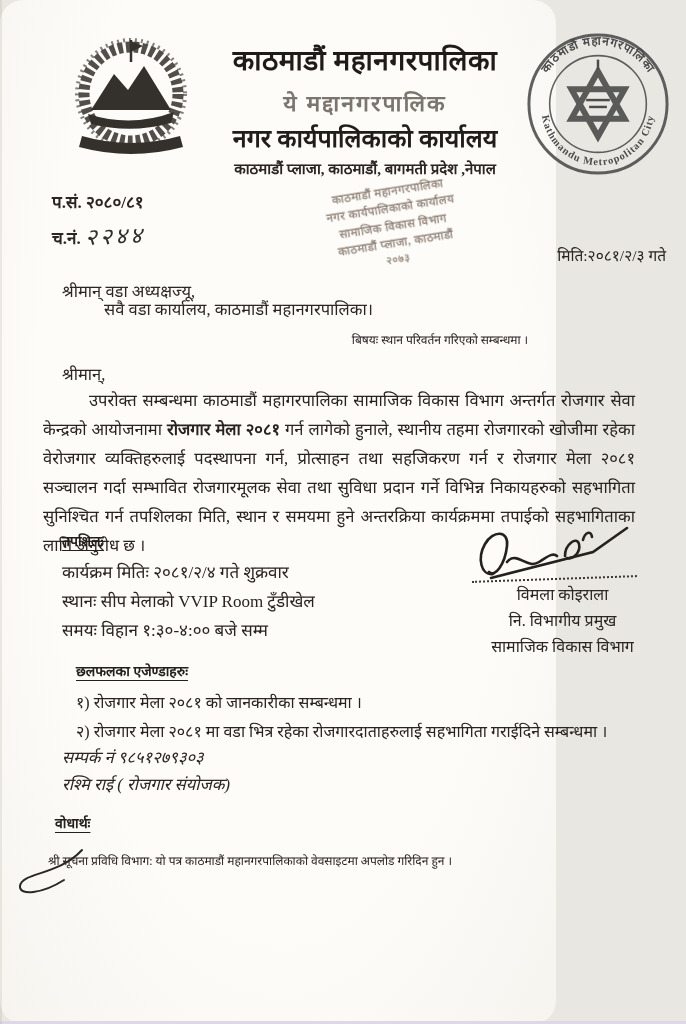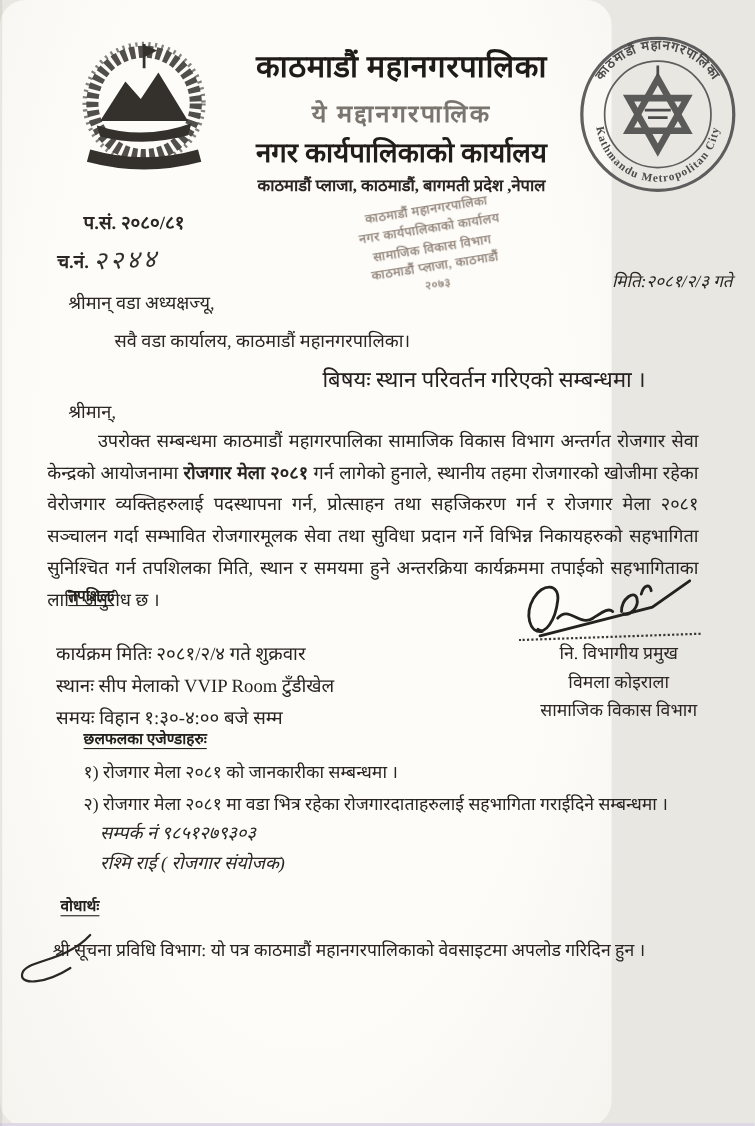--- a/index.html
+++ b/index.html
@@ -35,38 +35,38 @@
   
   .center-stamp{
     left:293px;top:183px;width:200px;text-align:center;
     transform:rotate(-9deg);
     color:rgba(92,73,58,.62);font-weight:bold;line-height:1.5;
   }
   .center-stamp .l{font-size:11.5px;letter-spacing:.5px;filter:blur(.3px);}
   .center-stamp .yr{font-size:10.5px;}
   
   .t16{font-size:16.5px;}
-  .subject{font-size:20px;color:#262120;}
+  .subject{font-size:12px;color:#262120;}
   .bodytext{
     width:592px;text-align:justify;text-indent:46px;
     font-size:16.5px;line-height:29px;color:#282320;
   }
   .bold{font-weight:bold;}
   .heading-u{
     font-size:14px;font-weight:bold;text-decoration:underline;
     text-underline-offset:4px;color:#23201d;
   }
   .detail-lines{font-size:17px;line-height:29px;color:#282320;}
   
   .sig-block{left:455px;top:582px;width:215px;text-align:center;font-size:16px;line-height:26px;}
   .dotline{left:472px;top:578px;width:165px;border-bottom:2px dotted #3a3631;transform:rotate(-2deg);}
   
   .agenda-items{font-size:16px;line-height:28.5px;color:#282320;}
   .contact{font-size:16.5px;font-style:italic;line-height:27px;color:#2b2622;}
-  .ccline{font-size:16px;color:#282320;}
+  .ccline{font-size:12px;color:#282320;}
   .edge-bottom{left:0;bottom:0;width:686px;height:3px;background:#ded8e6;}
   .edge-left{left:0;top:0;width:2px;height:1024px;background:rgba(120,110,100,.12);}
 </style>
 </head>
 <body>
 
 <div class="page">
 
   <svg class="abs" style="left:58px;top:32px;" width="146" height="132" viewBox="0 0 146 132">
     <g stroke="#34302b" fill="none">
@@ -104,80 +104,80 @@
     </text>
     <g stroke="#4b4b4b" stroke-width="6" fill="none" opacity=".9">
       <path d="M75 42 L102 90 L48 90 Z"></path>
       <path d="M75 108 L48 60 L102 60 Z"></path>
     </g>
     <line x1="63" y1="71" x2="87" y2="71" stroke="#4b4b4b" stroke-width="2.5"></line>
     <line x1="66" y1="78" x2="84" y2="78" stroke="#4b4b4b" stroke-width="2.5"></line>
     <line x1="75" y1="30" x2="75" y2="40" stroke="#4b4b4b" stroke-width="2.5"></line>
   </svg>
 
-  <div class="abs refline" style="left:52px;top:190px;margin-left:24px;">
+  <div class="abs refline" style="left:52px;top:190px;">
     <span>प.सं.</span>
     <span>२०८०/८१</span>
   </div>
   <div class="abs refline" style="left:52px;top:219px;">
     <span>च.नं.</span>
     <span class="hand">२२४४</span>
   </div>
 
   <div class="abs center-stamp">
     <div class="l">काठमाडौं महानगरपालिका</div>
     <div class="l">नगर कार्यपालिकाको कार्यालय</div>
     <div class="l">सामाजिक विकास विभाग</div>
     <div class="l">काठमाडौं प्लाजा, काठमाडौं</div>
     <div class="l yr">२०७३</div>
   </div>
 
-  <div class="abs dateline" style="left:500px;top:244px;width:166px;text-align:right;font-style:italic;">मिति:२०८१/२/३ गते</div>
+  <div class="abs dateline" style="left:500px;top:244px;width:166px;text-align:right;">मिति:२०८१/२/३ गते</div>
 
-  <div class="abs t16" style="left:62px;top:263px;">श्रीमान् वडा अध्यक्षज्यू,</div>
+  <div class="abs t16" style="left:62px;top:279px;">श्रीमान् वडा अध्यक्षज्यू,</div>
   <div class="abs t16" style="left:60px;top:297px;margin-left:44px;">सवै वडा कार्यालय, काठमाडौं महानगरपालिका।</div>
 
   <div class="abs subject" style="left:275px;top:331px;width:330px;text-align:center;">बिषयः स्थान परिवर्तन गरिएको सम्बन्धमा ।</div>
 
   <div class="abs t16" style="left:62px;top:362px;">श्रीमान्,</div>
 
   <div class="abs bodytext" style="left:43px;top:386px;">
     <span>उपरोक्त सम्बन्धमा काठमाडौं महागरपालिका सामाजिक विकास विभाग अन्तर्गत रोजगार सेवा केन्द्रको आयोजनामा </span><span class="bold">रोजगार मेला २०८१</span><span> गर्न लागेको हुनाले, स्थानीय तहमा रोजगारको खोजीमा रहेका वेरोजगार व्यक्तिहरुलाई पदस्थापना गर्न, प्रोत्साहन तथा सहजिकरण गर्न र रोजगार मेला २०८१ सञ्चालन गर्दा सम्भावित रोजगारमूलक सेवा तथा सुविधा प्रदान गर्ने विभिन्न  निकायहरुको सहभागिता सुनिश्चित गर्न तपशिलका मिति, स्थान र समयमा हुने अन्तरक्रिया कार्यक्रममा तपाईको सहभागिताका लागि अनुरोध छ ।</span>
   </div>
 
   <div class="abs heading-u" style="left:62px;top:531px;">तपशिलः</div>
-  <div class="abs detail-lines" style="left:51px;top:558px;margin-top:22px;">
+  <div class="abs detail-lines" style="left:62px;top:558px;">
     <div>कार्यक्रम मितिः २०८१/२/४ गते शुक्रवार</div>
     <div>स्थानः सीप मेलाको VVIP Room टुँडीखेल</div>
     <div>समयः विहान १:३०-४:०० बजे सम्म</div>
   </div>
 
   <svg class="abs" style="left:465px;top:522px;" width="185" height="70" viewBox="0 0 185 70">
     <g stroke="#24211e" stroke-width="2.6" fill="none" stroke-linecap="round">
       <path d="M28 52 C 16 54 12 36 20 22 C 28 8 44 8 42 24 C 40 42 30 56 24 50"></path>
       <path d="M42 40 C 52 28 62 48 74 40 C 82 35 88 30 92 34"></path>
       <path d="M100 34 C 100 22 112 14 114 22 C 116 30 108 38 102 36"></path>
       <path d="M26 56 L 128 30 L 162 6"></path>
       <path d="M118 18 c 2 -8 8 -10 9 -3"></path>
     </g>
   </svg>
   <div class="abs dotline"></div>
   <div class="abs sig-block">
+    <div>विमला कोइराला</div>
     <div>नि. विभागीय प्रमुख</div>
-    <div>विमला कोइराला</div>
     <div>सामाजिक विकास विभाग</div>
   </div>
 
   <div class="abs heading-u" style="left:76px;top:661px;">छलफलका एजेण्डाहरुः</div>
   <div class="abs agenda-items" style="left:76px;top:689px;width:570px;">
     <div>१) रोजगार मेला २०८१ को जानकारीका  सम्बन्धमा ।</div>
     <div>२) रोजगार मेला २०८१ मा वडा भित्र रहेका रोजगारदाताहरुलाई सहभागिता गराईदिने सम्बन्धमा ।</div>
   </div>
 
-  <div class="abs contact" style="left:62px;top:744px;margin-left:29px;">
+  <div class="abs contact" style="left:62px;top:744px;">
     <div>सम्पर्क नं ९८५१२७९३०३</div>
     <div>रश्मि राई ( रोजगार संयोजक)</div>
   </div>
 
   <div class="abs heading-u" style="left:55px;top:813px;text-decoration:underline;">वोधार्थः</div>
   <svg class="abs" style="left:12px;top:846px;" width="78" height="52" viewBox="0 0 78 52">
     <path d="M70 4 C 46 30 10 26 8 40 C 7 50 30 48 52 34" stroke="#2b2724" stroke-width="2" fill="none" stroke-linecap="round"></path>
   </svg>
   <div class="abs ccline" style="left:48px;top:852px;width:600px;">श्री सूचना प्रविधि विभाग: यो पत्र काठमाडौं महानगरपालिकाको वेवसाइटमा अपलोड गरिदिन हुन ।</div>
 

